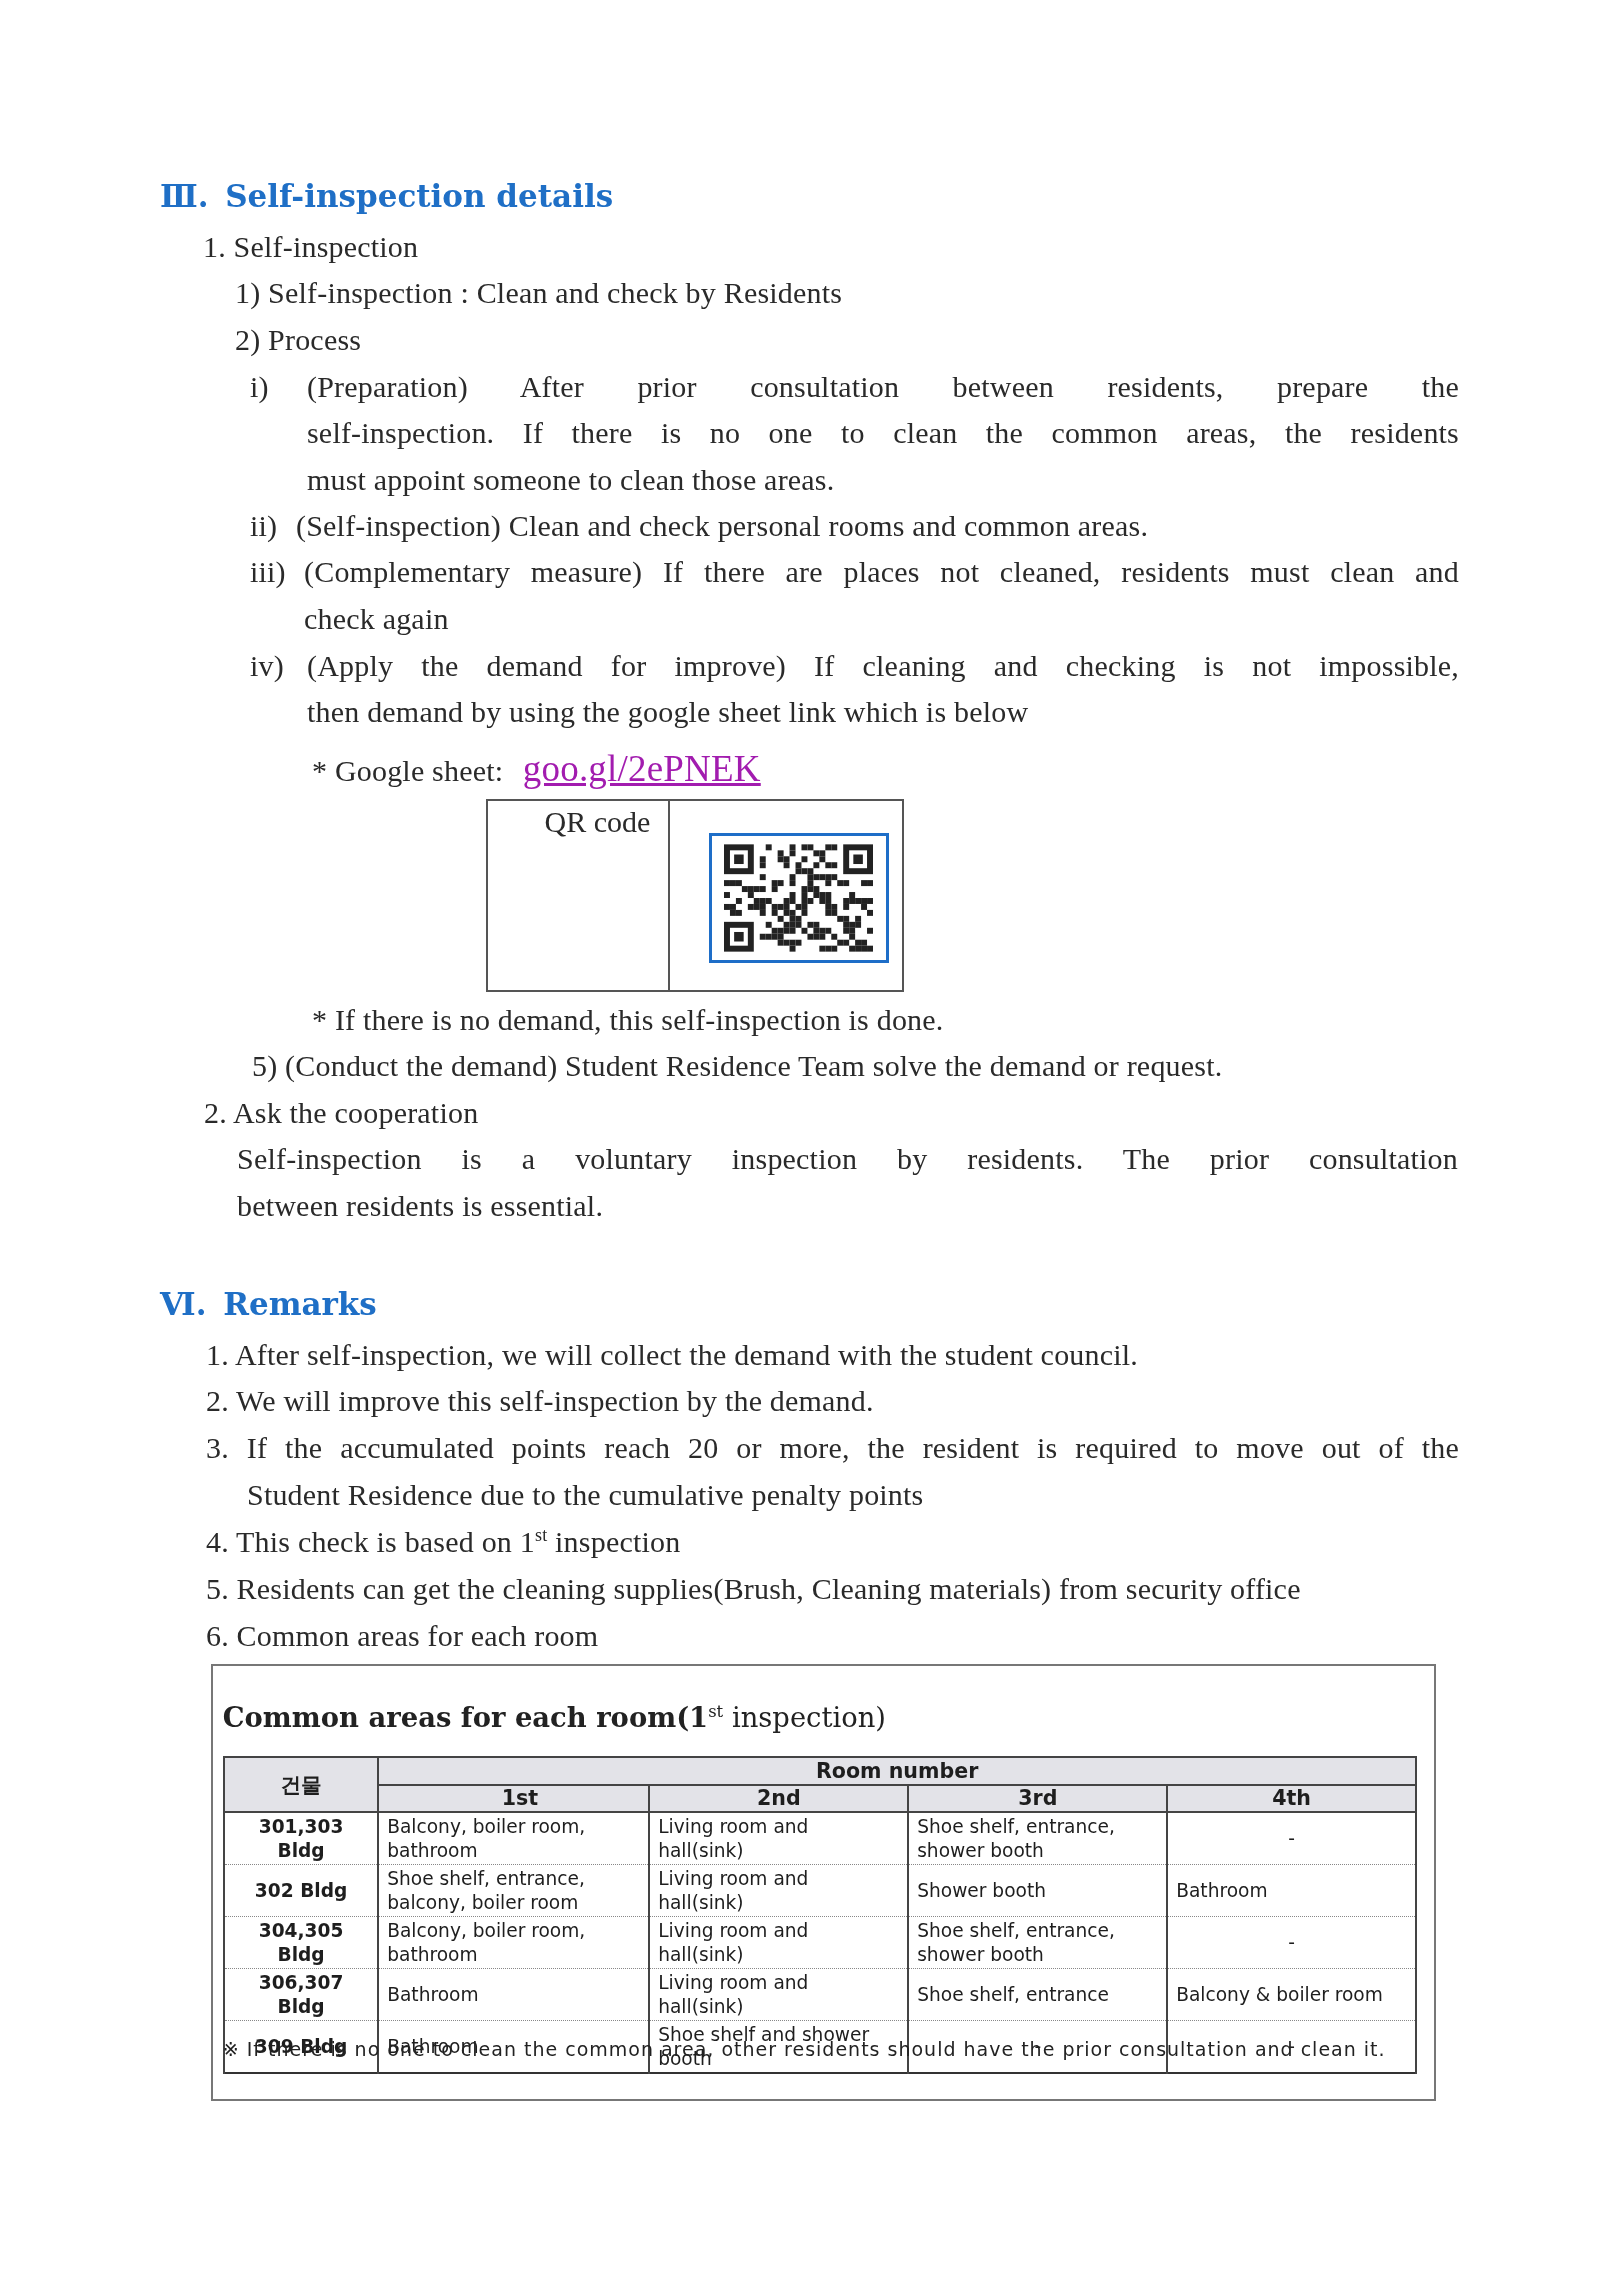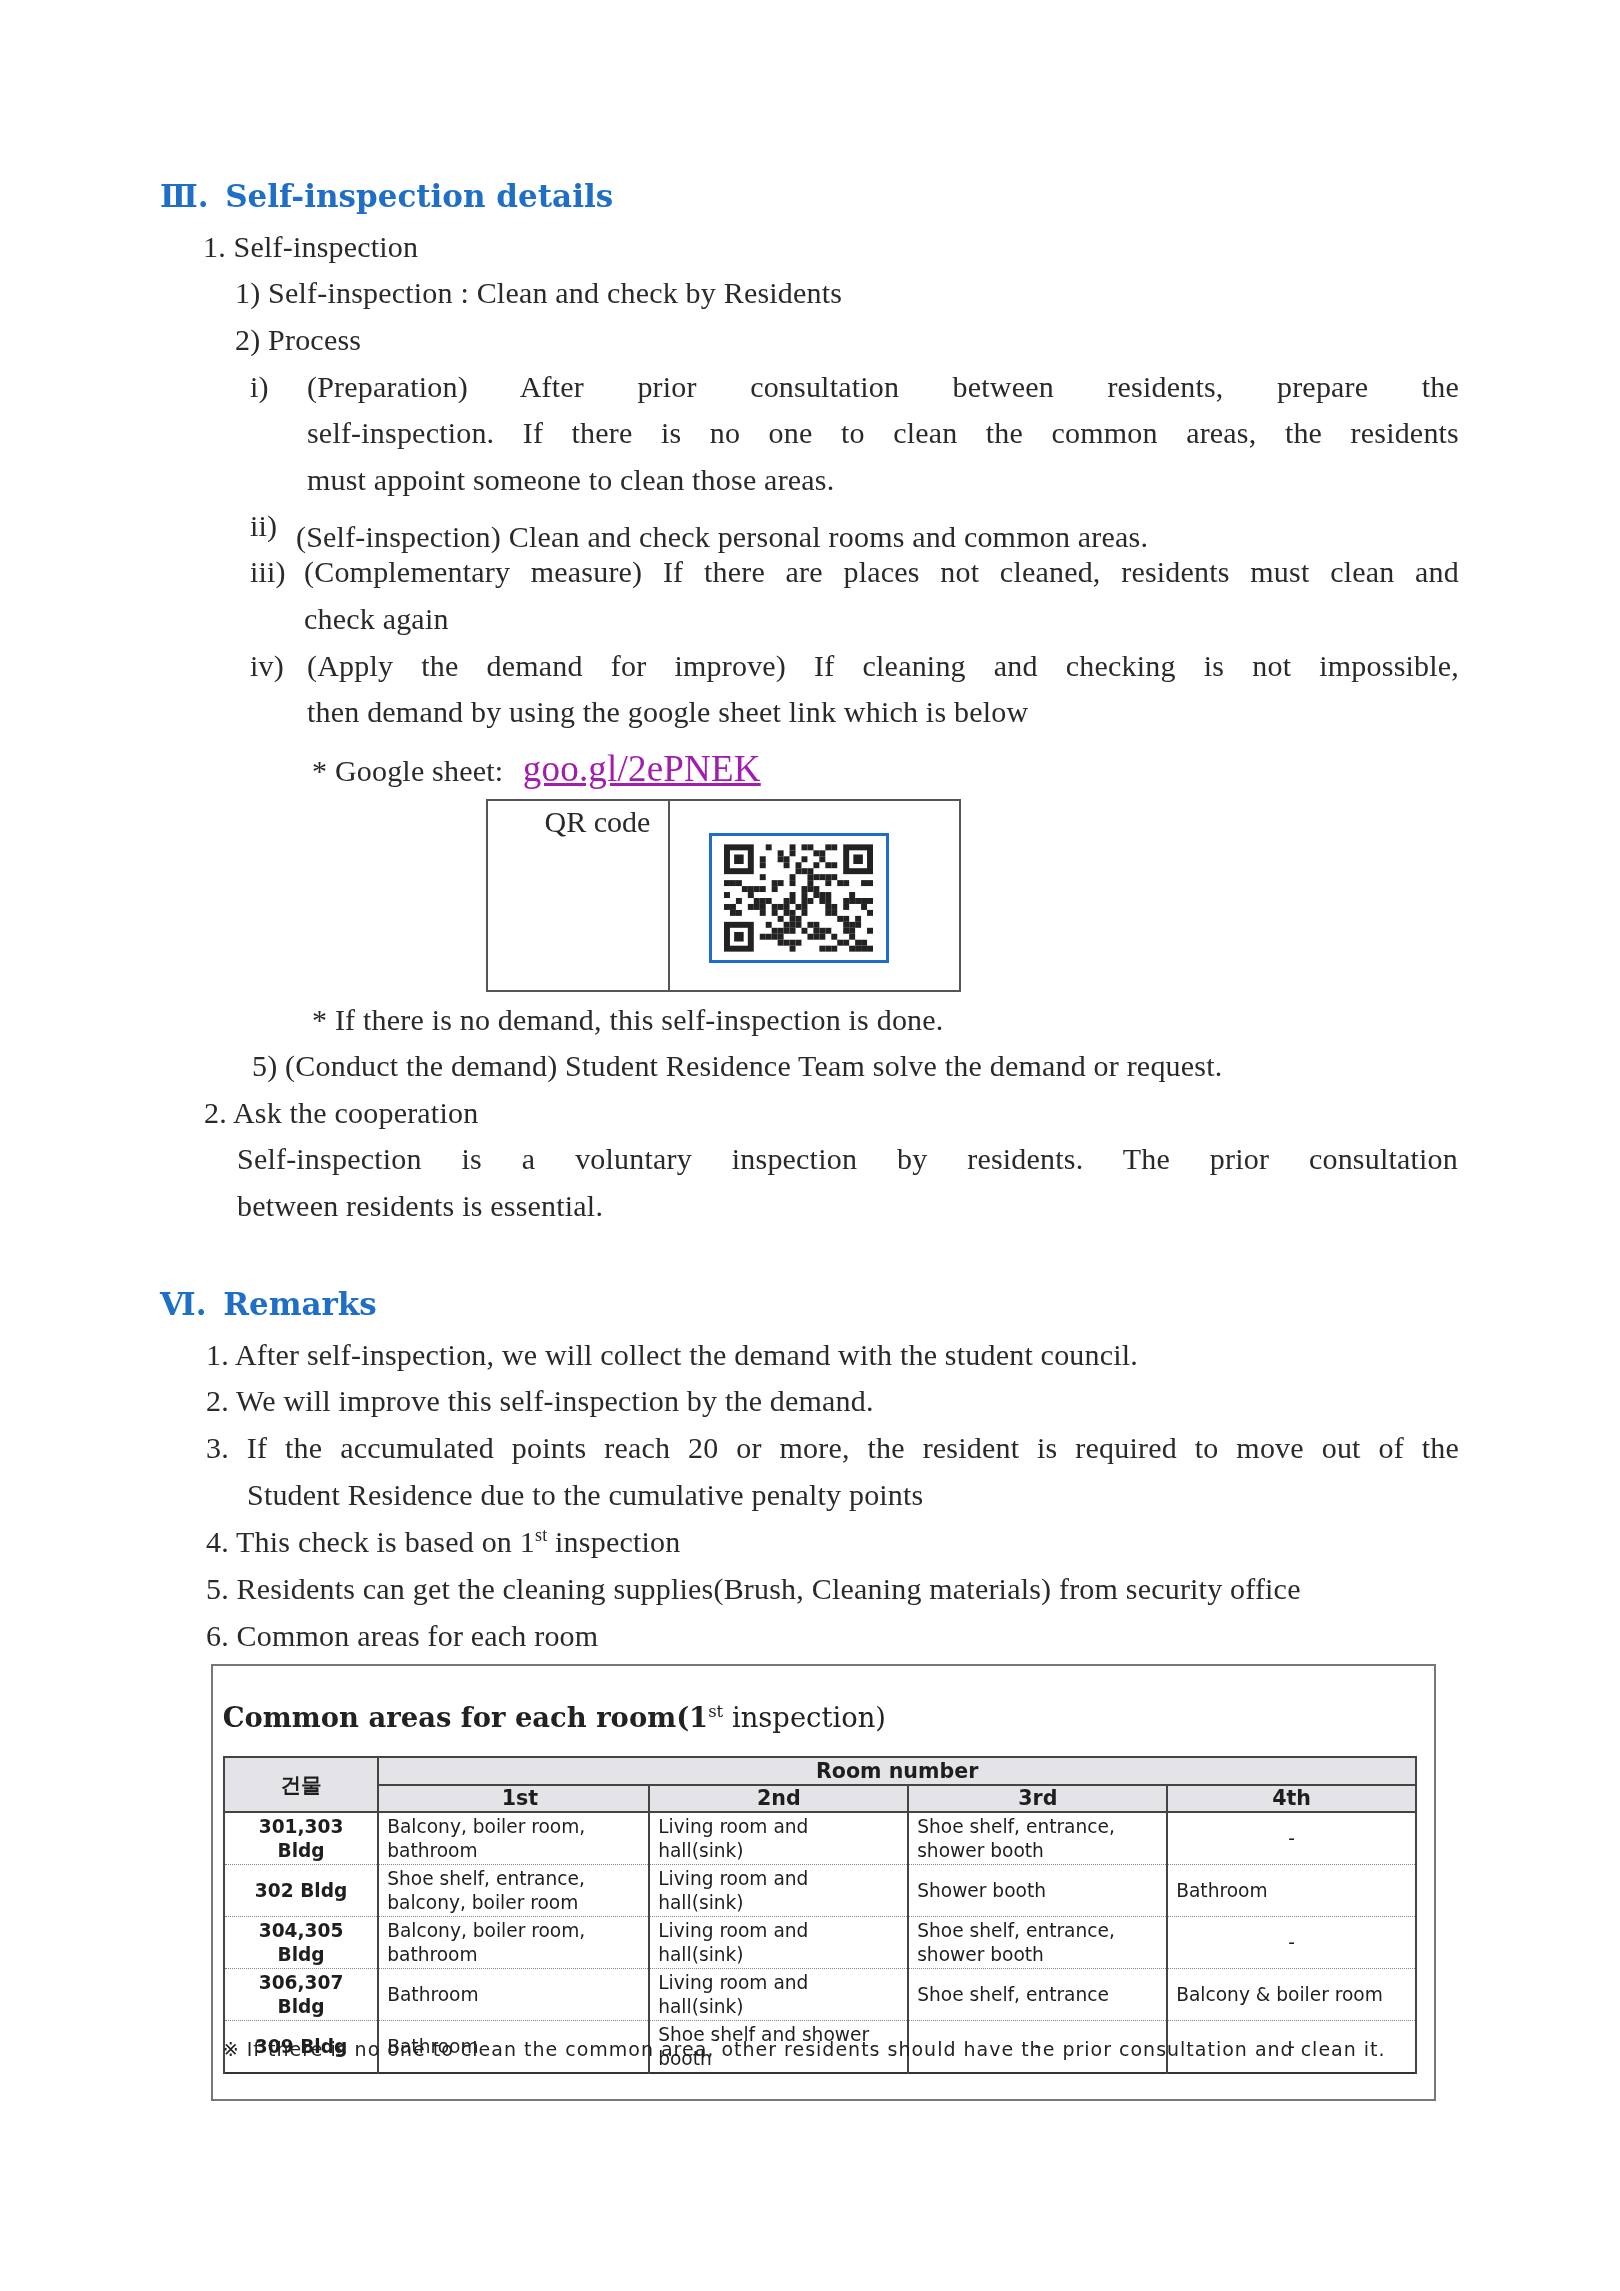--- a/index.html
+++ b/index.html
@@ -7,21 +7,21 @@
          font-family: "Liberation Serif", "DejaVu Serif", serif; color: #2a2a2a; }
   .page { position: absolute; left: 0; top: 0; width: 1620px; height: 2292px; }
   .abs { position: absolute; white-space: nowrap; }
   .heading { font-family: "DejaVu Serif", serif; font-weight: bold; color: #1f6fc6; font-size: 31px; }
   .body-text { font-size: 30px; letter-spacing: 0.2px; }
   .just { white-space: normal; text-align: justify; text-align-last: justify; }
   .link { color: #a21caf; text-decoration: underline; font-size: 37px; }
   sup { font-size: 60%; vertical-align: super; line-height: 0; }
 
   
-  .qr-table { position: absolute; left: 486px; top: 799px; width: 475px; height: 193px; border: 2px solid #555; box-sizing: border-box; display: flex; }
+  .qr-table { position: absolute; left: 486px; top: 799px; width: 418px; height: 193px; border: 2px solid #555; box-sizing: border-box; display: flex; }
   .qr-left { width: 182px; border-right: 2px solid #555; box-sizing: border-box; position: relative; }
   .qr-label { position: absolute; right: 17.6px; top: 3.9px; font-size: 30px; }
   .qr-right { flex: 1; position: relative; }
   .qr-frame { position: absolute; left: 39px; top: 32px; width: 180px; height: 130px; border: 3.9px solid #1e6ec8; box-sizing: border-box; background: #fff; }
   .qr-frame svg { position: absolute; left: 11.8px; top: 7.8px; }
 
   
   .areas-box { position: absolute; left: 211px; top: 1664px; width: 1225px; height: 437px; border: 2px solid #777; box-sizing: border-box; }
   .areas-title { position: absolute; left: 9.8px; top: 35px; font-family: "DejaVu Serif", serif; font-size: 27.4px; color: #222; }
   .areas-title b { font-weight: bold; }
@@ -48,21 +48,21 @@
   <div class="abs body-text" style="left:203px; top:230px;">1. Self-inspection</div>
   <div class="abs body-text" style="left:235px; top:276px;">1) Self-inspection : Clean and check by Residents</div>
   <div class="abs body-text" style="left:235px; top:323px;">2) Process</div>
 
   <div class="abs body-text" style="left:250px; top:370px;">i)</div>
   <div class="abs body-text just" style="left:307px; top:370px; width:1152px;">(Preparation) After prior consultation between residents, prepare the</div>
   <div class="abs body-text just" style="left:307px; top:416px; width:1152px;">self-inspection. If there is no one to clean the common areas, the residents</div>
   <div class="abs body-text" style="left:307px; top:463px;">must appoint someone to clean those areas.</div>
 
   <div class="abs body-text" style="left:250px; top:509px;">ii)</div>
-  <div class="abs body-text" style="left:296px; top:520px;">(Self-inspection) Clean and check personal rooms and common areas.</div>
+  <div class="abs body-text" style="left:296px; top:509px;">(Self-inspection) Clean and check personal rooms and common areas.</div>
 
   <div class="abs body-text" style="left:250px; top:555px;">iii)</div>
   <div class="abs body-text just" style="left:304px; top:555px; width:1155px;">(Complementary measure) If there are places not cleaned, residents must clean and</div>
   <div class="abs body-text" style="left:304px; top:602px;">check again</div>
 
   <div class="abs body-text" style="left:250px; top:649px;">iv)</div>
   <div class="abs body-text just" style="left:307px; top:649px; width:1152px;">(Apply the demand for improve) If cleaning and checking is not impossible,</div>
   <div class="abs body-text" style="left:307px; top:695px;">then demand by using the google sheet link which is below</div>
 
   <div class="abs body-text" style="left:312px; top:747px;">

